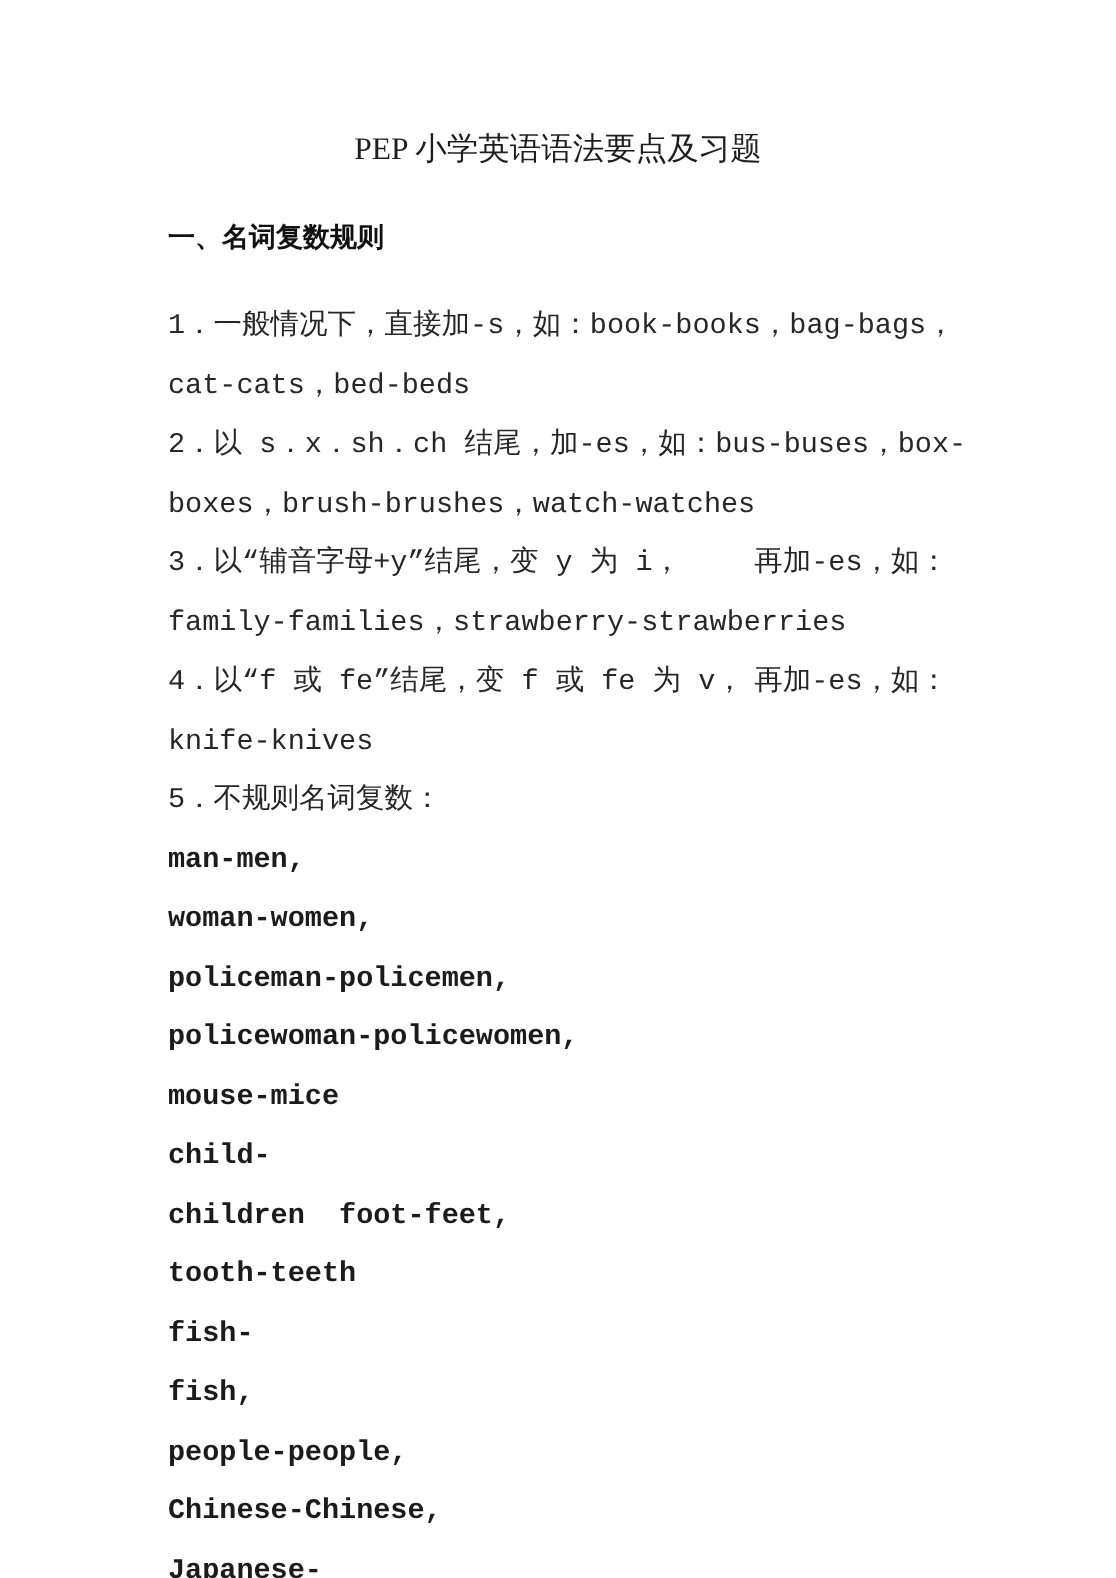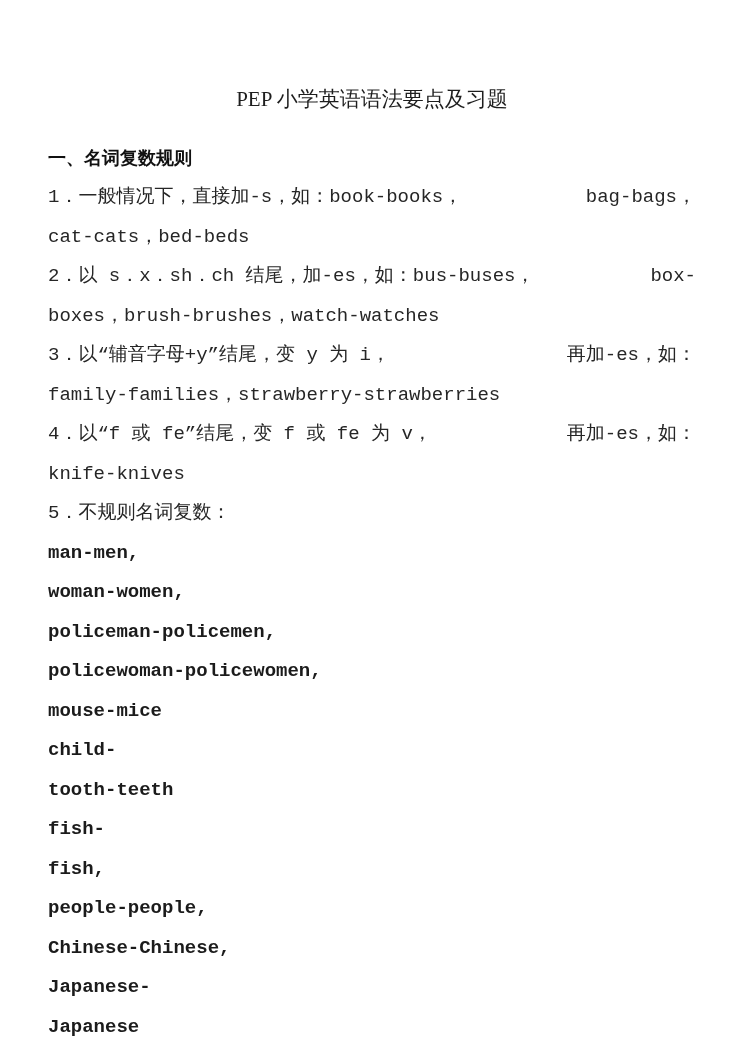--- a/index.html
+++ b/index.html
@@ -6,21 +6,21 @@
   body {
     width: 744px; height: 1052px;
     background: #ffffff;
     color: #262626;
     font-family: "Liberation Mono", "DejaVu Serif", serif;
     overflow: hidden;
   }
   .page {
     width: 744px; height: 1052px;
     box-sizing: border-box;
-    padding: 0 48px;
+    padding: 0 112px;
     background: #ffffff;
   }
   .title {
     padding-top: 84px;
     text-align: center;
     font-family: "Liberation Serif", "DejaVu Serif", serif;
     font-size: 21px;
     line-height: 30px;
     color: #1e1e1e;
     white-space: pre;
@@ -28,21 +28,21 @@
   .heading {
     margin-top: 28px;
     font-family: "Liberation Serif", "DejaVu Serif", serif;
     font-size: 18px;
     font-weight: bold;
     line-height: 32px;
     color: #111111;
     white-space: pre;
   }
   .para { }
-  .para.first { margin-top: 4px; }
+  .para.first { margin-top: 24px; }
   .line {
     font-size: 19px;
     line-height: 39.5px;
     white-space: pre;
     color: #262626;
   }
   .line.justified {
     display: flex;
     justify-content: space-between;
   }
@@ -96,20 +96,21 @@
       <span>man-men,</span>
       <span>woman-women,</span>
       <span>policeman-policemen,</span>
     </div>
     <div class="line justified bold">
       <span>policewoman-policewomen,</span>
       <span>mouse-mice</span>
       <span>child-</span>
     </div>
     <div class="line justified bold">
+      <span>children  foot-feet,</span>
       <span>tooth-teeth</span>
       <span>fish-</span>
     </div>
     <div class="line bold">fish,</div>
     <div class="line justified bold">
       <span>people-people,</span>
       <span>Chinese-Chinese,</span>
       <span>Japanese-</span>
     </div>
     <div class="line bold">Japanese</div>

